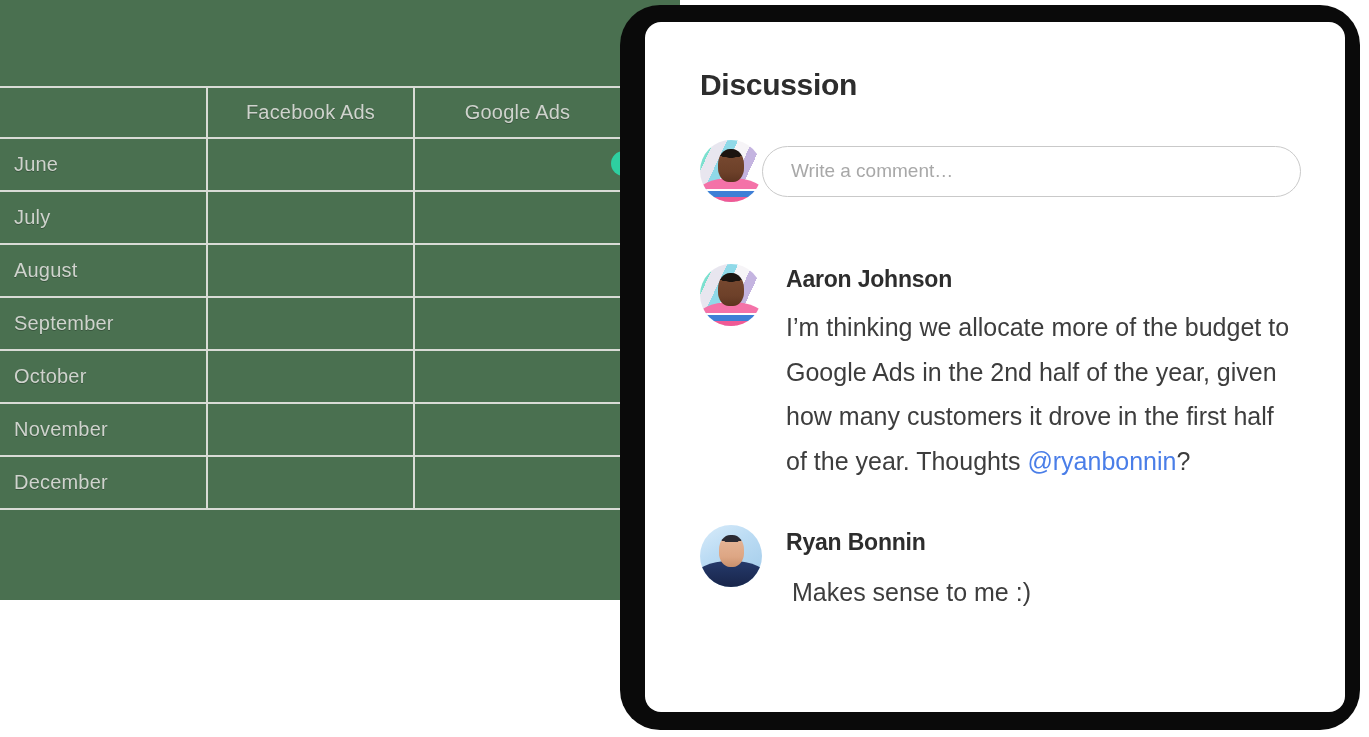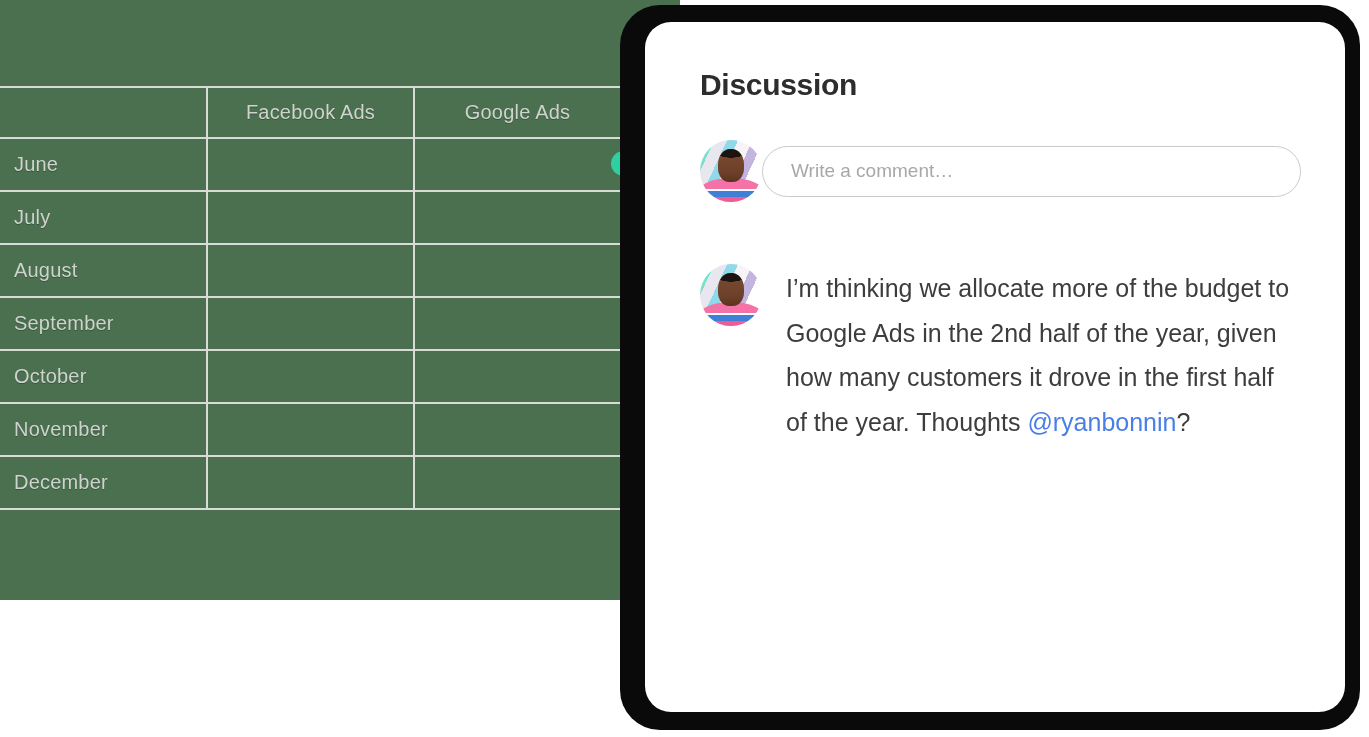--- a/index.html
+++ b/index.html
@@ -96,21 +96,21 @@
   }
 
   
   #discussion-panel {
     position: absolute;
     left: 645px;
     top: 22px;
     width: 700px;
     height: 690px;
     background: #ffffff;
-    border-radius: 26px;
+    border-radius: 16px;
     z-index: 60;
     overflow: hidden;
   }
 
   .panel-inner {
     padding: 46px 44px 0 55px;
   }
 
   #discussion-title {
     font-size: 30px;
@@ -321,19 +321,27 @@
     <div id="discussion-title">Discussion</div>
 
     <div id="composer-row">
       <div class="avatar aaron"></div>
       <input id="comment-input" type="text" placeholder="Write a comment…" style="">
     </div>
 
     <div class="comment">
       <div class="avatar aaron"></div>
       <div class="comment-body">
+        <div class="comment-author">Aaron Johnson</div>
         <div class="comment-text"><span>I’m thinking we allocate more of the budget to Google Ads in the 2nd half of the year, given how many customers it drove in the first half of the year. Thoughts </span><span class="mention">@ryanbonnin</span><span>?</span></div>
       </div>
     </div>
 
+    <div class="comment reply">
+      <div class="avatar ryan"></div>
+      <div class="comment-body">
+        <div class="comment-author">Ryan Bonnin</div>
+        <div class="comment-text">Makes sense to me :)</div>
+      </div>
+    </div>
 
   </div>
 </div>
 
 </body></html>

